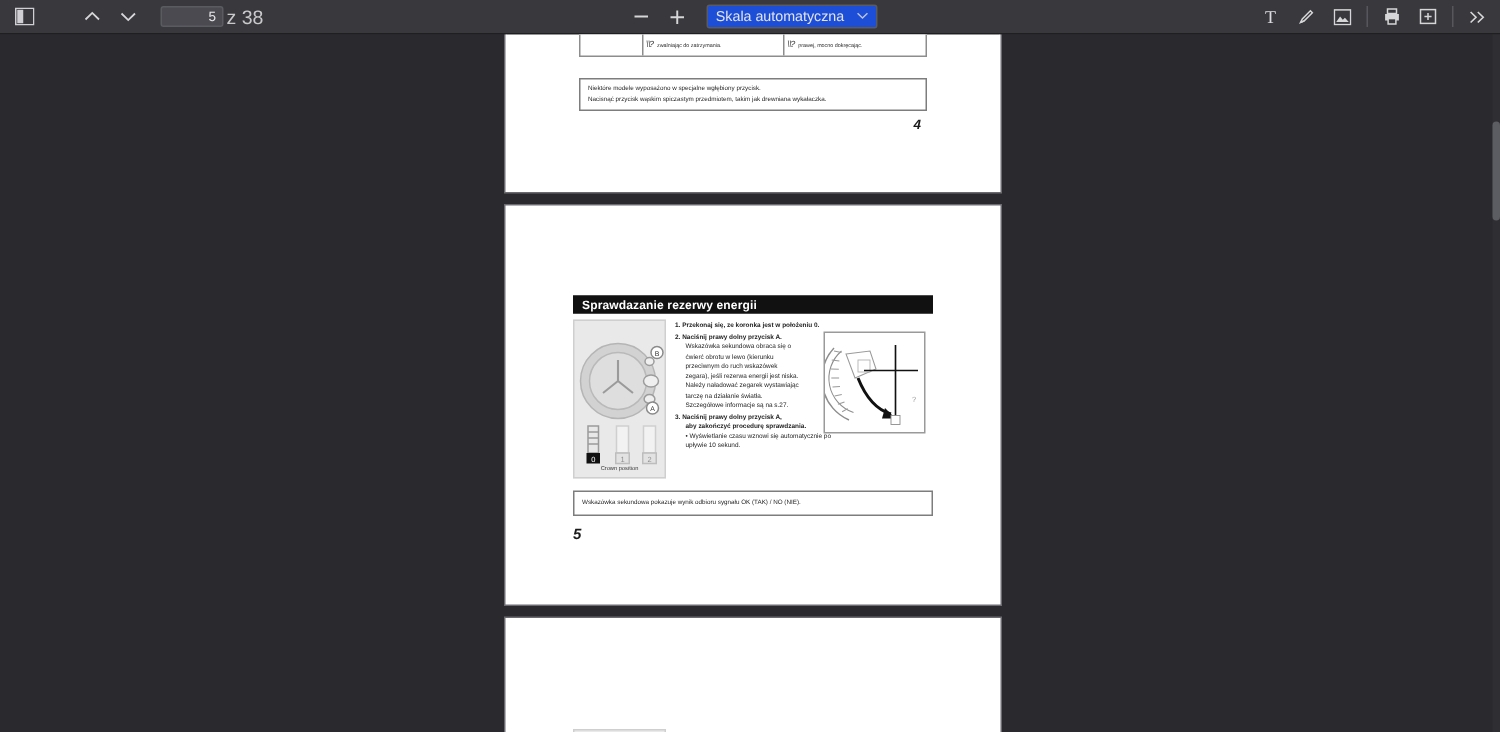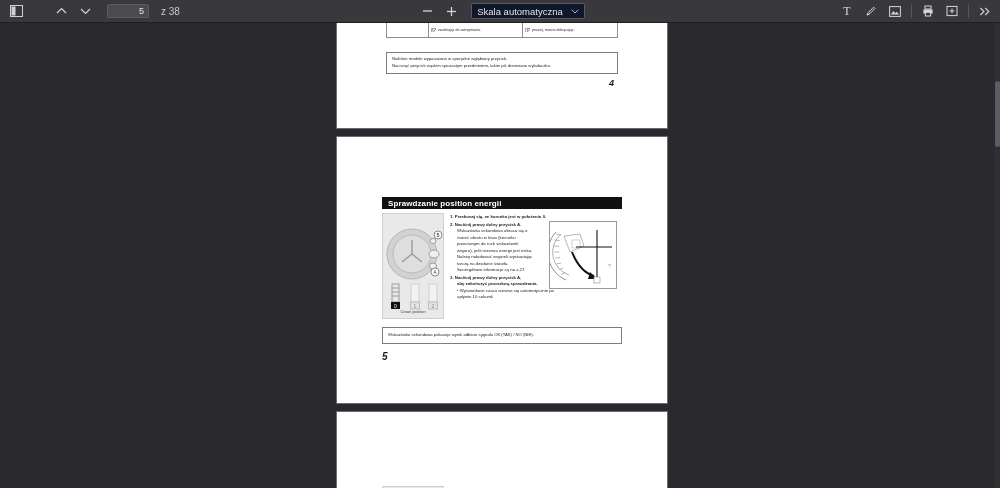--- a/index.html
+++ b/index.html
@@ -25,24 +25,24 @@
     font-size:11px;line-height:1;
   }
   .tbtn svg{display:block;}
   .sep{width:1px;height:14px;background:#56565c;margin:0 4px;}
   .pagebox{display:flex;align-items:center;margin-left:10px;}
   .pageinput{
     width:42px;height:14px;background:#4a4a50;border:1px solid #5a5a61;border-radius:2px;
     color:#e8e8ea;font-size:9px;text-align:right;padding:0 4px;box-sizing:border-box;
     font-family:"Liberation Sans", sans-serif;outline:none;line-height:14px;
   }
-  .pagetotal{color:#c9c9cc;font-size:10px;margin-left:12px;white-space:nowrap;}
+  .pagetotal{color:#c9c9cc;font-size:13px;margin-left:2px;white-space:nowrap;}
   .zoomsel{
     display:flex;align-items:center;justify-content:space-between;
-    min-width:104px;height:16px;background:#0f172a;border:1px solid #5a5a61;border-radius:2px;
+    min-width:104px;height:16px;background:#1d4ed8;border:1px solid #5a5a61;border-radius:2px;
     color:#e3e3e6;font-size:9.5px;padding:0 5px;margin-left:8px;box-sizing:border-box;cursor:pointer;
   }
   .zoomsel .cv{font-size:7px;margin-left:8px;opacity:.85;}
   
   .viewer{position:absolute;left:0;top:23px;width:1000px;height:465px;overflow:hidden;background:#2a2a2e;}
   .page{
     position:absolute;left:337px;width:330px;background:#ffffff;
     box-shadow:0 0 0 1px #6a6a70;
   }
   .pg4{top:-95px;height:200px;}
@@ -194,21 +194,21 @@
       </div>
 
       <div class="pgnum" style="left:272px;top:150px;font-size:9px;">4</div>
     </div>
   </div>
 
   <div class="page pg5">
     <div class="pgin">
 
       <div class="hdrbar" style="left:45px;top:60px;width:240px;height:12px;">
-        <span>Sprawdzanie position energii</span>
+        <span>Sprawdazanie rezerwy energii</span>
       </div>
 
       <div class="figbox" style="left:45px;top:76px;width:62px;height:106px;">
         <svg width="62" height="106" viewBox="0 0 62 106">
           <circle cx="29" cy="40" r="25" fill="#d2d2d2" stroke="#b5b5b5"></circle>
           <circle cx="29" cy="40" r="19" fill="#dedede" stroke="#b9b9b9"></circle>
           <line x1="29" y1="40" x2="29" y2="26" stroke="#9a9a9a" stroke-width="1.4"></line>
           <line x1="29" y1="40" x2="19" y2="48" stroke="#9a9a9a" stroke-width="1.4"></line>
           <line x1="29" y1="40" x2="39" y2="48" stroke="#9a9a9a" stroke-width="1.4"></line>
           <ellipse cx="51" cy="40" rx="5" ry="4" fill="#efefef" stroke="#9c9c9c"></ellipse>

